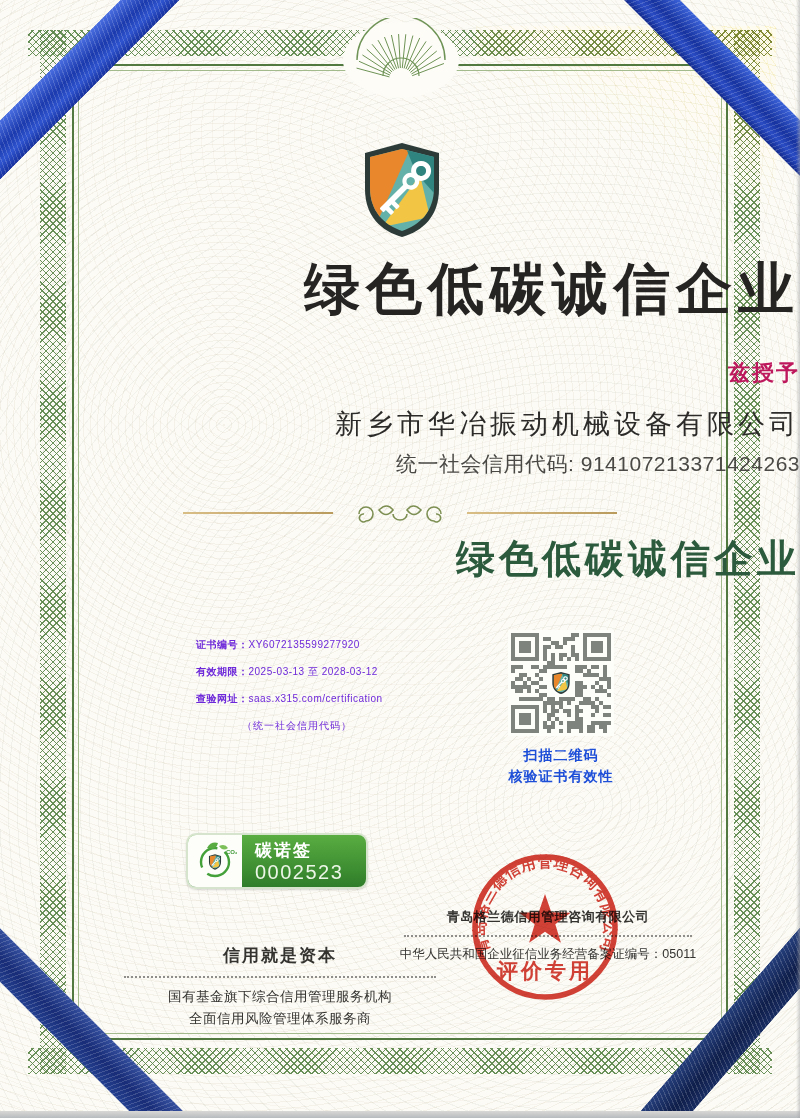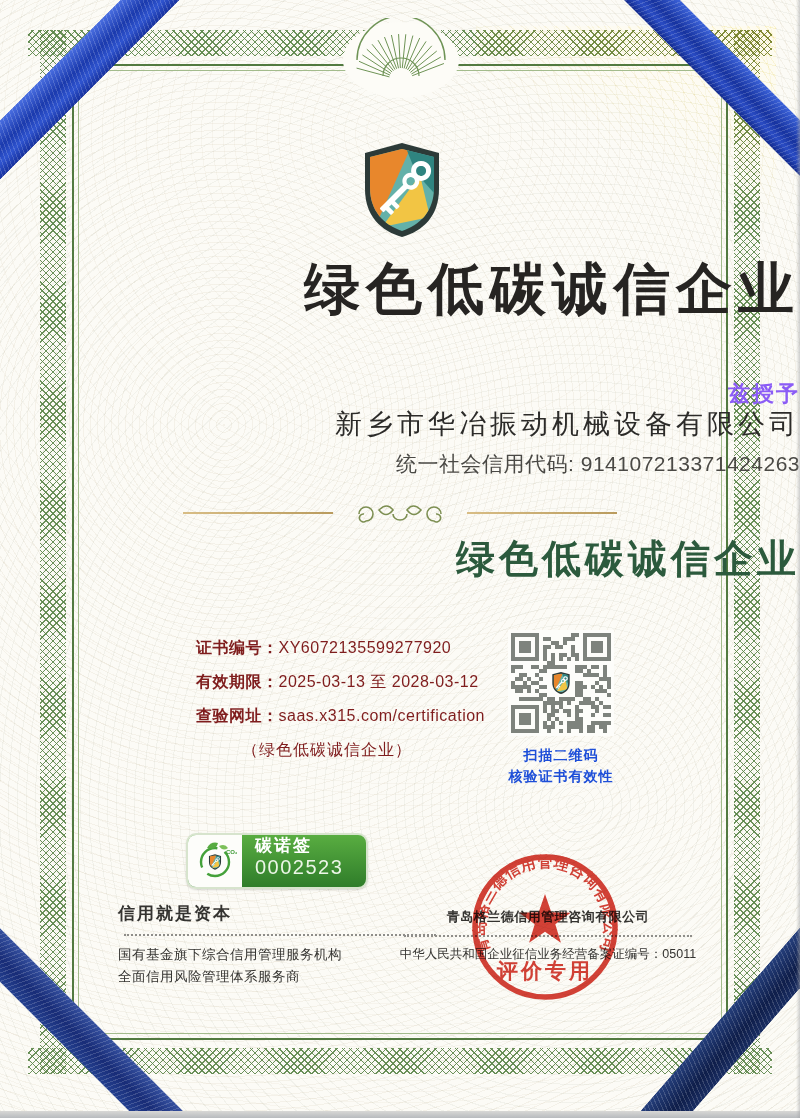--- a/index.html
+++ b/index.html
@@ -40,45 +40,45 @@
       background:#0e1d4d;}
   .ribbon-bl{left:-90px;top:1016px;width:340px;height:38px;transform:rotate(45deg);
       background:linear-gradient(to bottom,#35509f,#182c77 55%,#24408f);}
   .ribbon-br{left:572px;top:1016px;width:320px;height:40px;transform:rotate(-49deg);
       background:linear-gradient(to bottom,#253f7c,#0f1e4a 60%,#1a2e63);
       clip-path:polygon(0 0,calc(100% - 30px) 0,100% 50%,calc(100% - 30px) 100%,0 100%);}
   
   .center{position:absolute;left:0;right:0;text-align:right;}
   .main-title{top:252px;font-family:"Liberation Serif","DejaVu Serif",serif;font-weight:900;
       font-size:56px;letter-spacing:6px;color:#262422;}
-  .award-intro{top:379px;font-size:22px;font-weight:700;color:#8b5cf6;letter-spacing:2px;}
+  .award-intro{top:358px;font-size:22px;font-weight:700;color:#be185d;letter-spacing:2px;}
   .company{top:406px;font-size:27px;font-weight:500;color:#2c2b29;letter-spacing:4px;}
   .credit-code{top:450px;font-size:21px;color:#4a4945;letter-spacing:.5px;}
   .divider{top:500px;display:flex;align-items:center;justify-content:center;gap:12px;}
   .divider .rule{width:150px;height:2px;background:linear-gradient(to right,#d8bd85,#b99b5e);}
   .section-title{top:532px;font-family:"Liberation Serif","DejaVu Serif",serif;font-weight:900;
       font-size:39px;letter-spacing:4px;color:#2c5a3d;}
-  .details{position:absolute;left:196px;top:638px;font-size:16px;color:#7f1d1d;}
+  .details{position:absolute;left:196px;top:638px;font-size:10px;color:#6d28d9;}
   .details .row{margin-bottom:13px;letter-spacing:.5px;}
   .details .lab{font-weight:700;}
   .details .issuer{padding-left:46px;letter-spacing:1px;}
   .qr-block{position:absolute;left:480px;top:630px;width:162px;text-align:center;}
   .qr-block svg.qr{display:block;margin:0 auto;}
   .qr-cap{margin-top:9px;font-size:14px;font-weight:700;color:#1d4ed8;line-height:21px;letter-spacing:1px;}
   
   .badge{position:absolute;left:186px;top:833px;width:178px;height:52px;border-radius:10px;
       background:linear-gradient(to bottom,#59ad41,#2f7d2a);border:2px solid #d7e4cd;
-      box-shadow:0 1px 2px rgba(0,0,0,.15);display:flex;align-items:flex-start;}
+      box-shadow:0 1px 2px rgba(0,0,0,.15);display:flex;align-items:center;}
   .badge .emblem-wrap{width:54px;height:100%;background:#fdfdfa;border-radius:8px 0 0 8px;
       display:flex;align-items:center;justify-content:center;}
   .badge .btxt{padding-left:13px;color:#fff;}
   .badge .btxt .l1{font-size:17px;font-weight:700;letter-spacing:2px;line-height:22px;}
   .badge .btxt .l2{font-size:20px;letter-spacing:1.5px;line-height:20px;color:#ecf6e7;}
   
-  .foot-left{position:absolute;left:118px;top:902px;width:324px;color:#343330;}
+  .foot-left{position:absolute;left:118px;top:944px;width:324px;text-align:center;color:#343330;}
   .foot-left .slogan{font-size:17px;font-weight:800;letter-spacing:2px;}
   .foot-right{position:absolute;left:398px;top:908px;width:300px;text-align:center;color:#343330;}
   .foot-right .company2{font-size:13px;font-weight:800;letter-spacing:.5px;}
   .dotted{border-top:2px dotted #8f8e8a;margin:9px 6px 8px 6px;}
   .small-line{font-size:13.5px;line-height:22px;letter-spacing:.5px;}
   .filing{font-size:12.5px;line-height:18px;letter-spacing:0;}
   .stamp{position:absolute;left:463px;top:843px;width:164px;height:164px;
       mix-blend-mode:multiply;opacity:.92;}
   .edge-b{position:absolute;left:0;right:0;bottom:0;height:7px;
       background:linear-gradient(#d8d8d6,#b8bbbe);}
@@ -187,21 +187,21 @@
   <div class="details">
     <div class="row">
       <span class="lab">证书编号：</span><span>XY6072135599277920</span>
     </div>
     <div class="row">
       <span class="lab">有效期限：</span><span>2025-03-13 至 2028-03-12</span>
     </div>
     <div class="row">
       <span class="lab">查验网址：</span><span>saas.x315.com/certification</span>
     </div>
-    <div class="row issuer">（绿色低碳诚信企业）</div>
+    <div class="row issuer">（统一社会信用代码）</div>
   </div>
 
   <div class="qr-block">
     <svg class="qr" id="qr" width="106" height="106" viewBox="0 0 106 106">
       <rect x="0" y="0" width="106" height="106" fill="#fdfdfa"></rect>
       <g id="qr-modules" fill="#7e837d">
           <rect x="3" y="3" width="28" height="4"></rect>
           <rect x="3" y="27" width="28" height="4"></rect>
           <rect x="3" y="7" width="4" height="20"></rect>
           <rect x="27" y="7" width="4" height="20"></rect>

